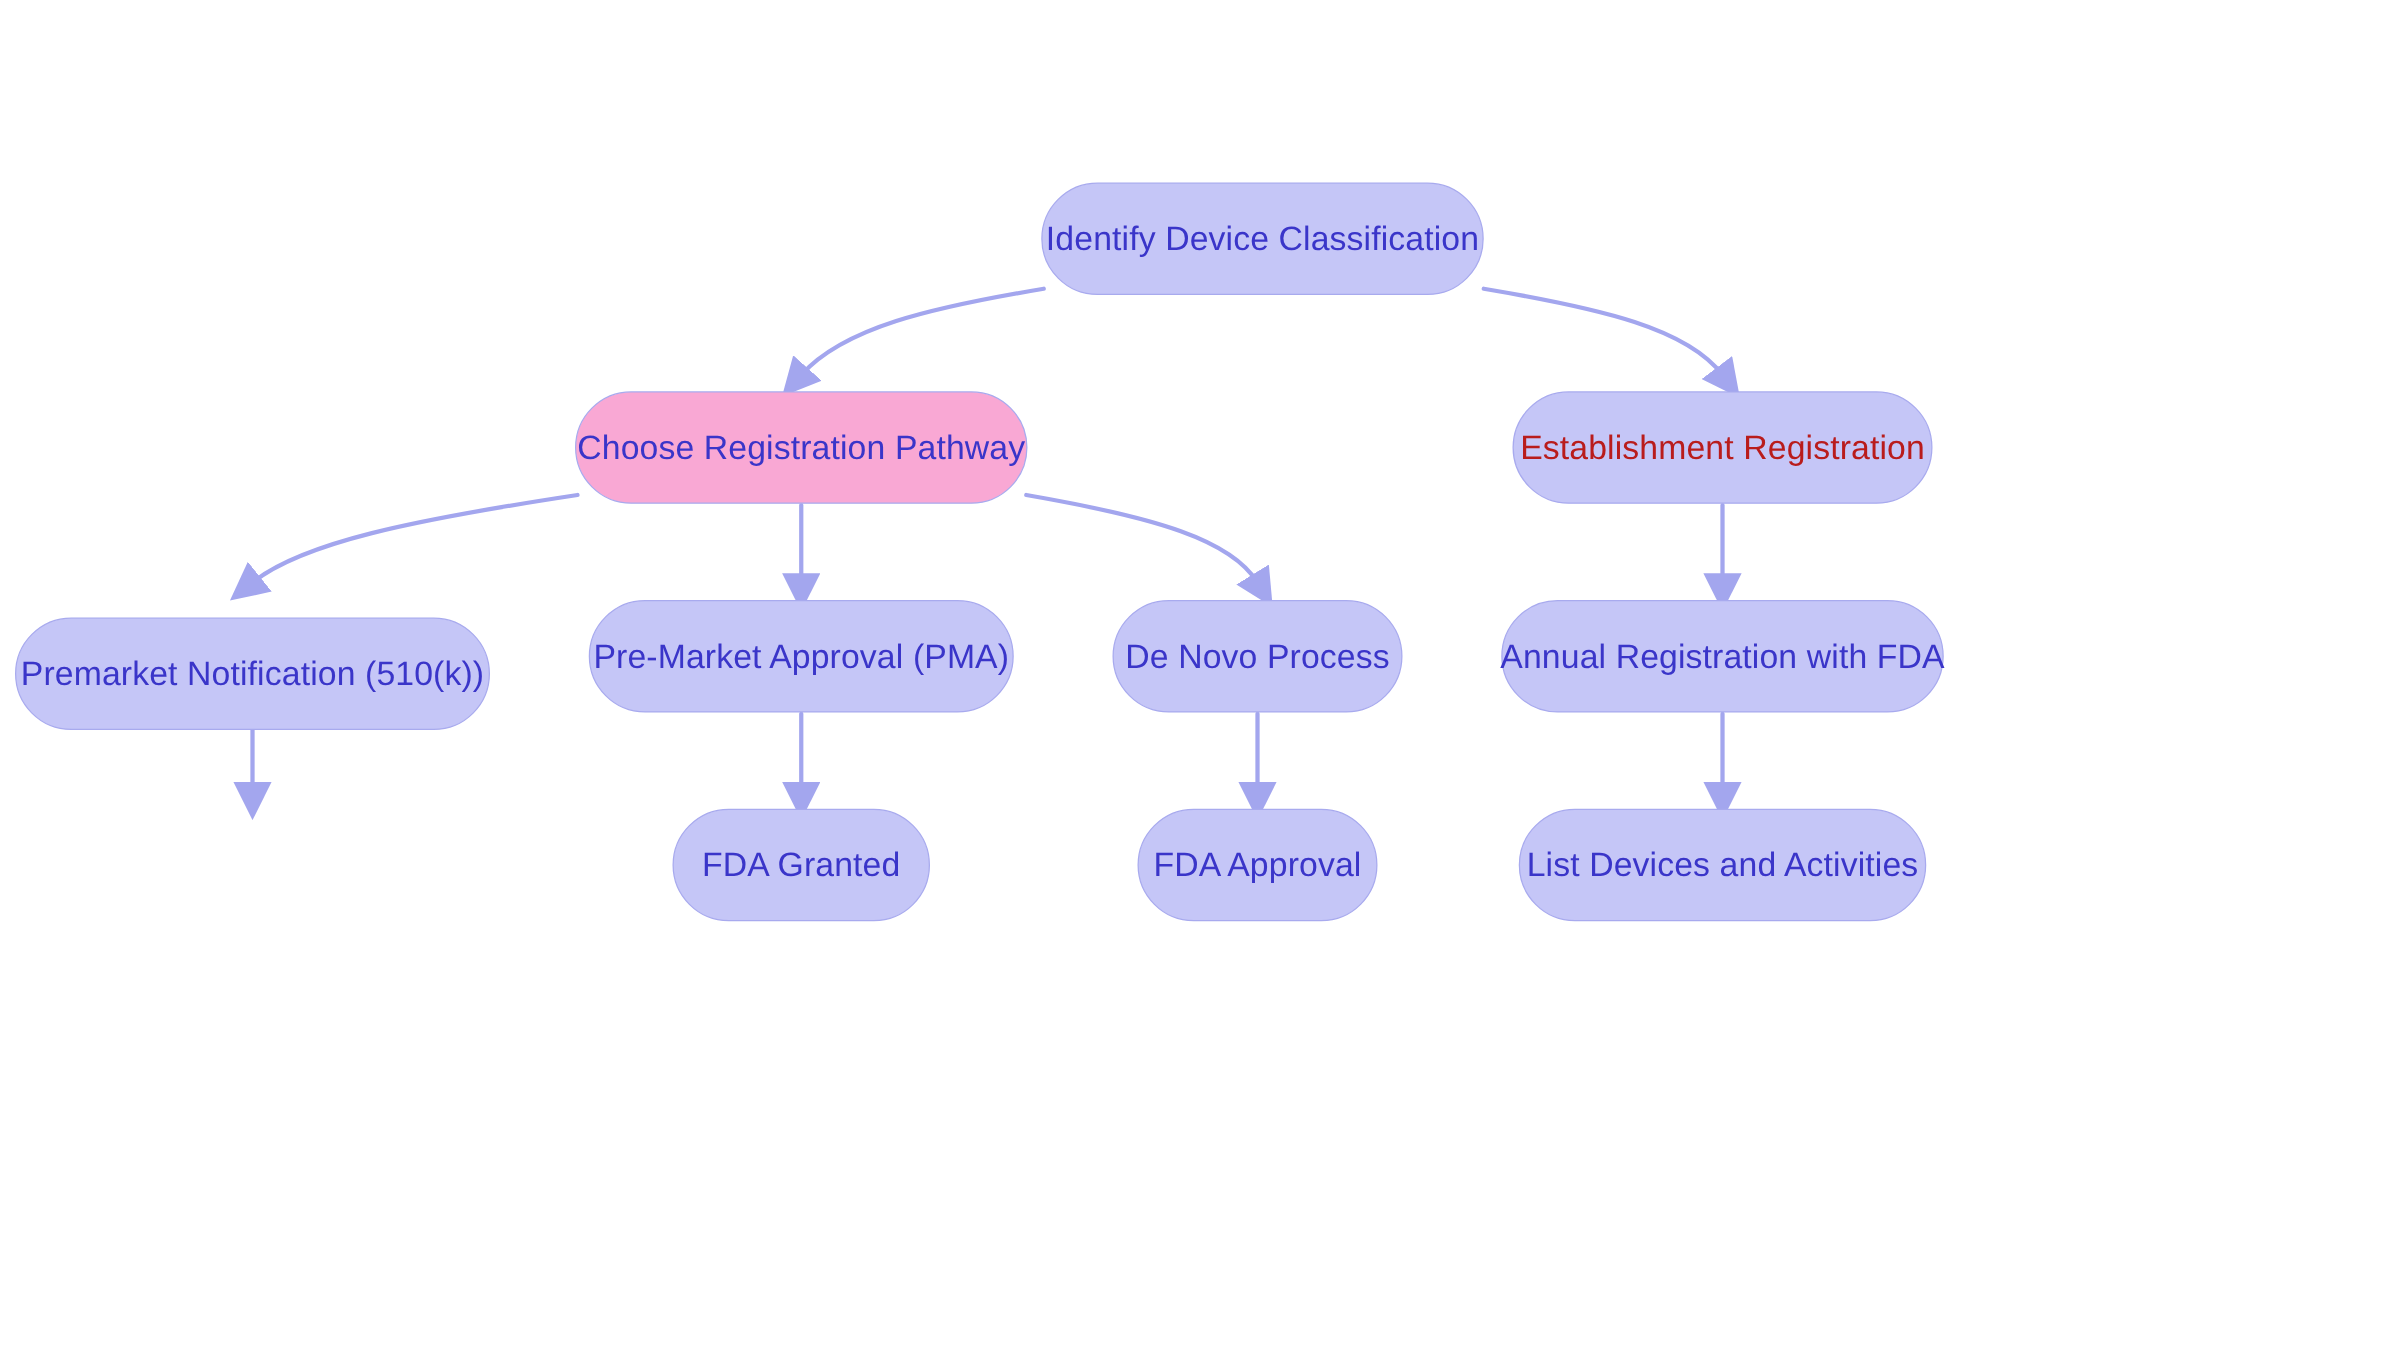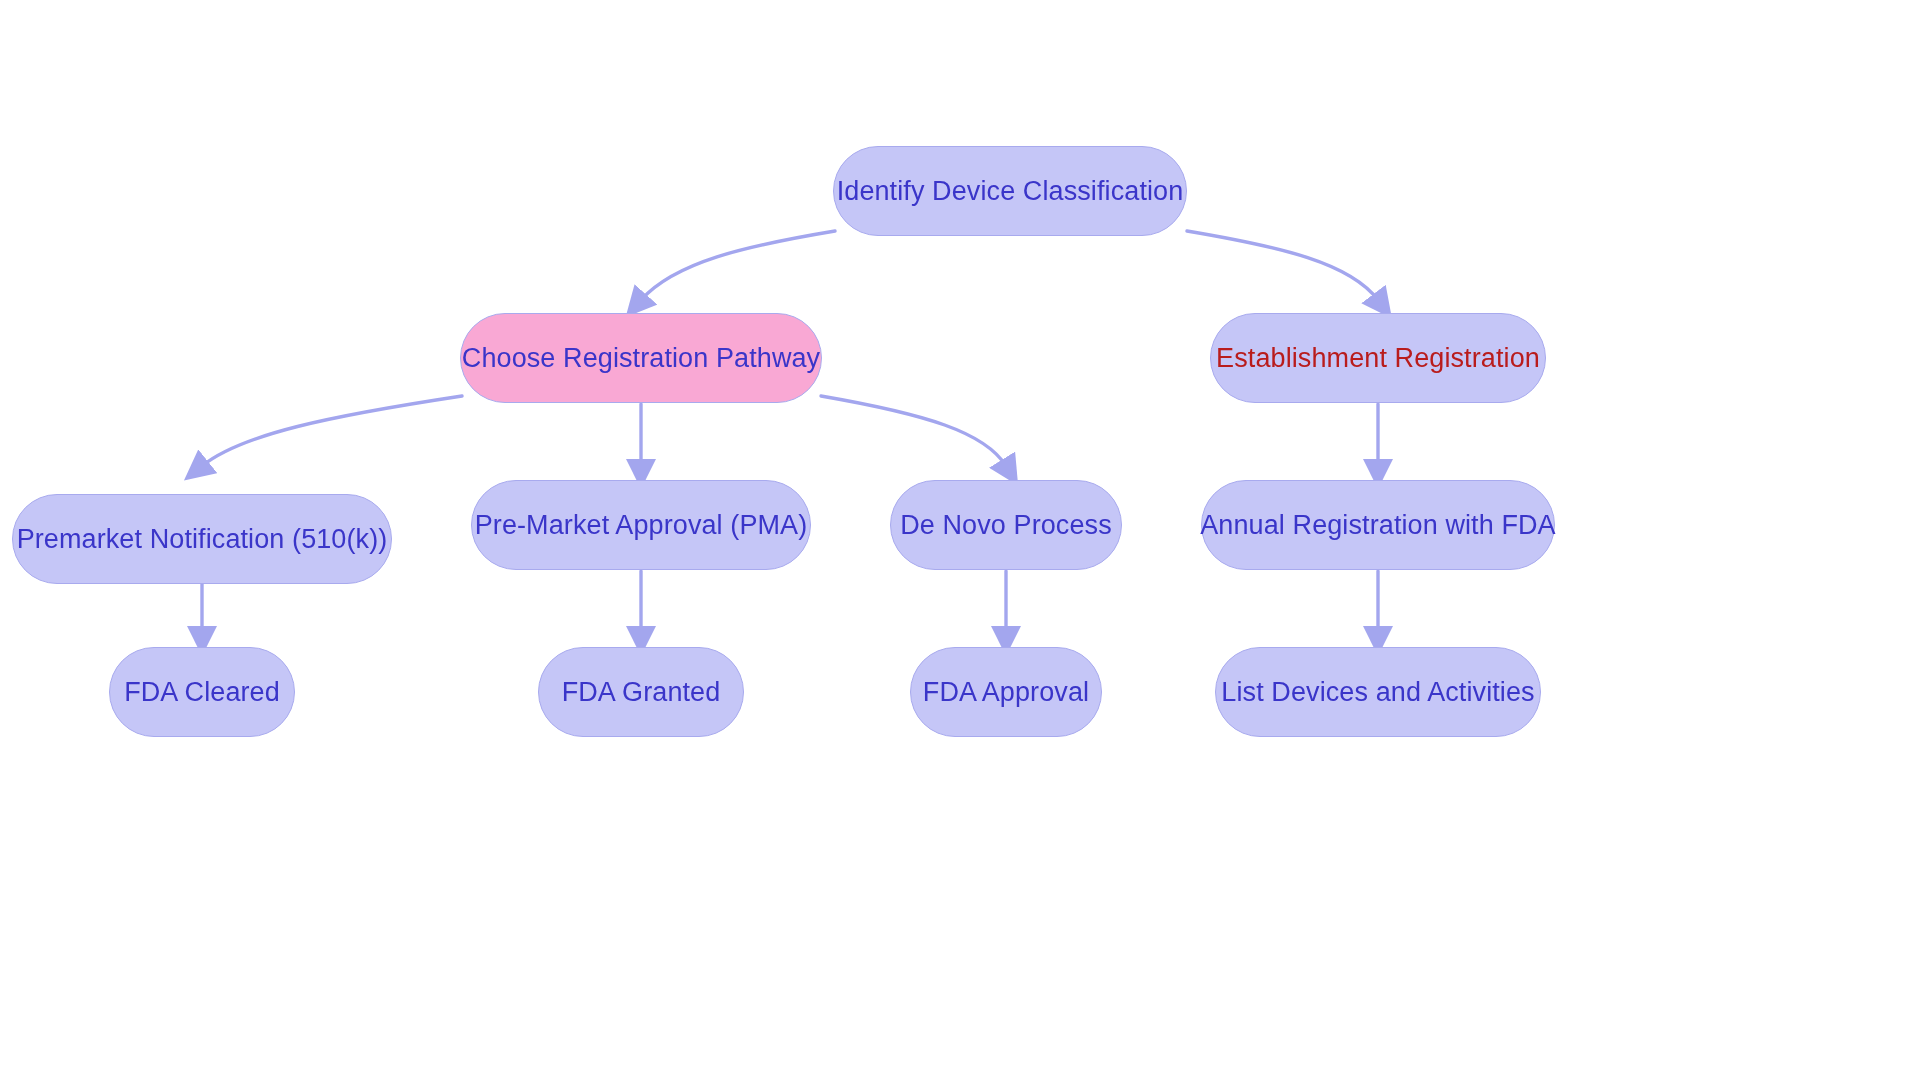--- a/index.html
+++ b/index.html
@@ -94,23 +94,20 @@
   </div>
 
   <div class="node" style="left: 890px; top: 480px; width: 232px; height: 90px; border-radius: 45px; background: rgb(197, 198, 247); border-color: rgb(168, 170, 238); color: rgb(58, 53, 201);">
     <span class="node-label">De Novo Process</span>
   </div>
 
   <div class="node" style="left: 1201px; top: 480px; width: 354px; height: 90px; border-radius: 45px; background: rgb(197, 198, 247); border-color: rgb(168, 170, 238); color: rgb(58, 53, 201);">
     <span class="node-label">Annual Registration with FDA</span>
   </div>
 
-  <div class="node" style="left: 109px; top: 647px; width: 186px; height: 90px; border-radius: 45px; background: rgb(197, 198, 247); border-color: rgb(168, 170, 238); color: rgb(58, 53, 201);">
-    <span class="node-label">FDA Cleared</span>
-  </div>
 
   <div class="node" style="left: 538px; top: 647px; width: 206px; height: 90px; border-radius: 45px; background: rgb(197, 198, 247); border-color: rgb(168, 170, 238); color: rgb(58, 53, 201);">
     <span class="node-label">FDA Granted</span>
   </div>
 
   <div class="node" style="left: 910px; top: 647px; width: 192px; height: 90px; border-radius: 45px; background: rgb(197, 198, 247); border-color: rgb(168, 170, 238); color: rgb(58, 53, 201);">
     <span class="node-label">FDA Approval</span>
   </div>
 
   <div class="node" style="left: 1215px; top: 647px; width: 326px; height: 90px; border-radius: 45px; background: rgb(197, 198, 247); border-color: rgb(168, 170, 238); color: rgb(58, 53, 201);">

